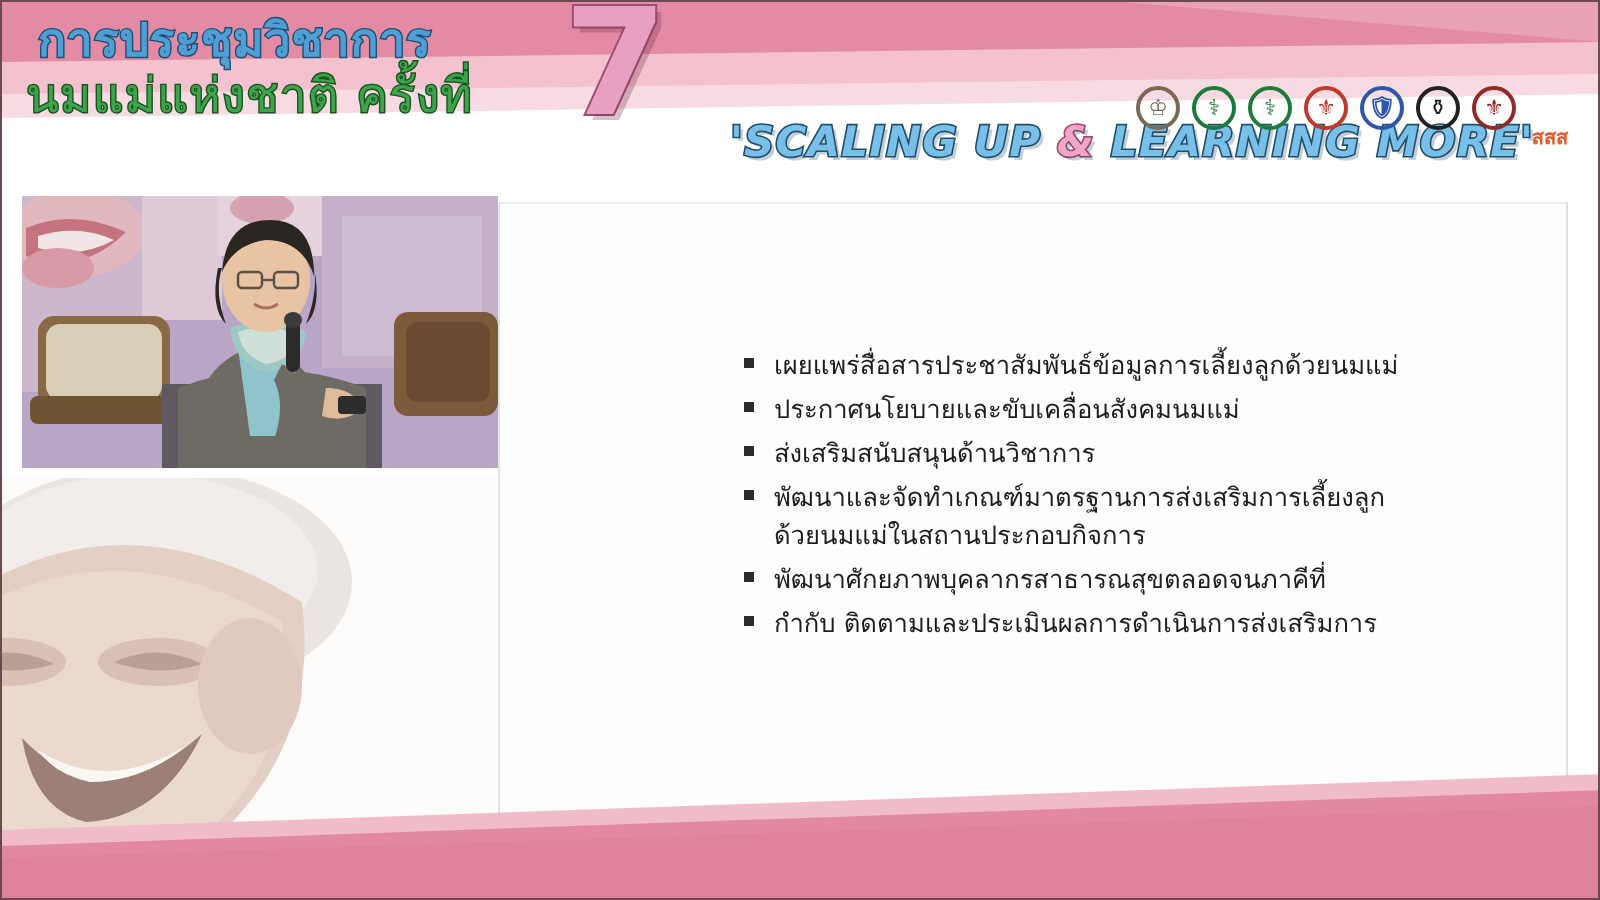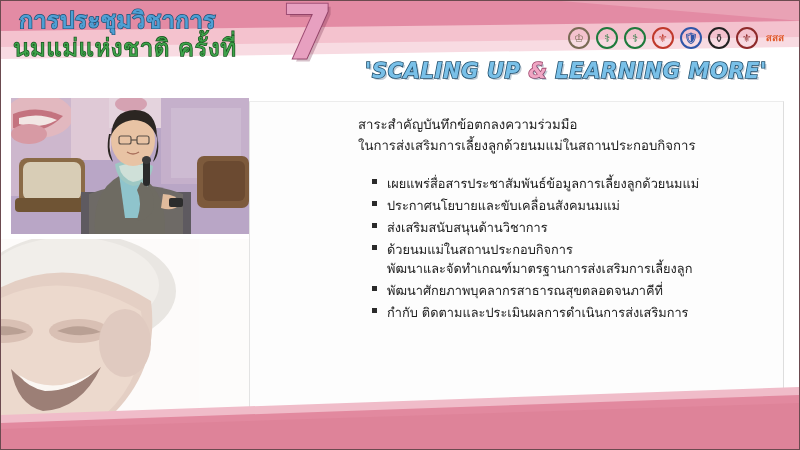--- a/index.html
+++ b/index.html
@@ -78,21 +78,21 @@
     position:absolute;left:50%;top:50%;
     transform:translate(-50%,-50%);
     font-size:11px;font-weight:bold;line-height:1;
   }
   .logo.l1{color:#7a6a55;}
   .logo.l2,.logo.l3{color:#1e7a3c;}
   .logo.l4{color:#c0392b;}
   .logo.l5{color:#2f56a8;}
   .logo.l6{color:#222222;}
   .logo.l7{color:#8e2a2a;}
-  .logo.l8{color:#e15b2d;}
+  .logo.l8{color:#e15b2d;margin-top:32px;}
   .logo.l8 .core{font-size:10px;color:#e15b2d;}
 
   
   .stage{
     position:absolute;left:0;top:96px;width:800px;height:354px;
     background:#ffffff;overflow:hidden;
   }
   .baby-photo{
     position:absolute;left:0;top:142px;width:250px;height:212px;
     overflow:hidden;
@@ -267,42 +267,38 @@
         <rect x="132" y="62" width="7" height="26" rx="3.5" fill="#2a2a2a"></rect>
         <ellipse cx="135.5" cy="62" rx="4.5" ry="4" fill="#3a3a3a"></ellipse>
 
         <path d="M152 96 Q166 96 170 106 Q162 114 150 110 Z" fill="#e0bb9c"></path>
         <rect x="158" y="100" width="14" height="9" rx="2" fill="#2c2c2c"></rect>
       </svg>
     </div>
 
     <div class="panel">
 
-      <div class="lede">
-        <div>สาระสำคัญบันทึกข้อตกลงความร่วมมือ</div>
-        <div>ในการส่งเสริมการเลี้ยงลูกด้วยนมแม่ในสถานประกอบกิจการ</div>
-      </div>
 
       <ul class="bullets">
         <li>
           <span class="sq"></span>
           <span class="ln">เผยแพร่สื่อสารประชาสัมพันธ์ข้อมูลการเลี้ยงลูกด้วยนมแม่</span>
         </li>
         <li>
           <span class="sq"></span>
           <span class="ln">ประกาศนโยบายและขับเคลื่อนสังคมนมแม่</span>
         </li>
         <li>
           <span class="sq"></span>
           <span class="ln">ส่งเสริมสนับสนุนด้านวิชาการ</span>
         </li>
         <li>
           <span class="sq"></span>
+          <span class="ln">พัฒนาและจัดทำเกณฑ์มาตรฐานการส่งเสริมการเลี้ยงลูก</span>
           <span class="ln">ด้วยนมแม่ในสถานประกอบกิจการ</span>
-          <span class="ln">พัฒนาและจัดทำเกณฑ์มาตรฐานการส่งเสริมการเลี้ยงลูก</span>
         </li>
         <li>
           <span class="sq"></span>
           <span class="ln">พัฒนาศักยภาพบุคลากรสาธารณสุขตลอดจนภาคีที่</span>
         </li>
         <li>
           <span class="sq"></span>
           <span class="ln">กำกับ ติดตามและประเมินผลการดำเนินการส่งเสริมการ</span>
         </li>
       </ul>

